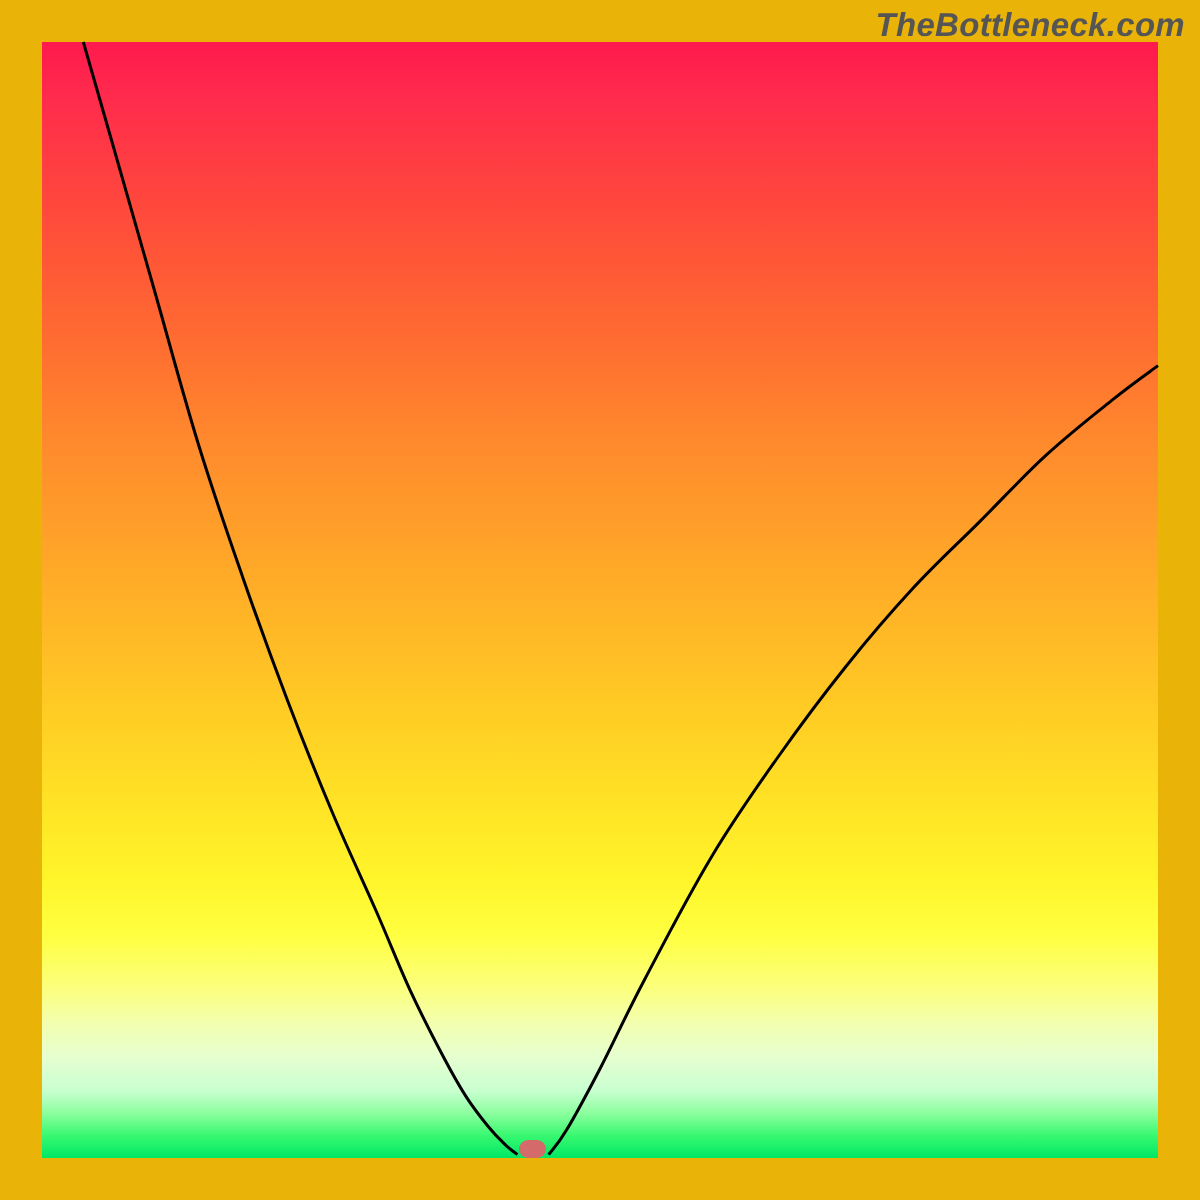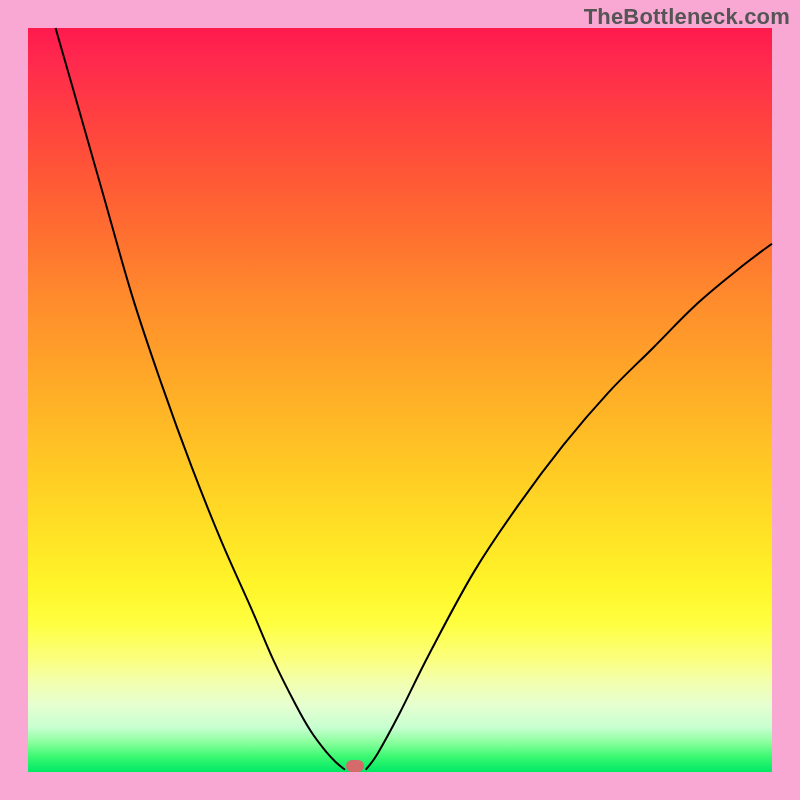--- a/index.html
+++ b/index.html
@@ -1,21 +1,22 @@
 <!DOCTYPE html>
 <html><head>
 <meta charset="utf-8">
 <style>
   * { margin: 0; padding: 0; box-sizing: border-box; }
   html, body { width: 800px; height: 800px; overflow: hidden; background: #000; }
   .frame {
     position: relative;
     width: 800px;
     height: 800px;
-    background: #f9a8d4;
+    background: #eab308;
+    font-style: italic;
   }
   .plot-area {
     position: absolute;
     left: 28px;
     top: 28px;
     width: 744px;
     height: 744px;
     background: linear-gradient(to bottom,
       #ff1a4d 0%,
       #ff2b4d 5%,

